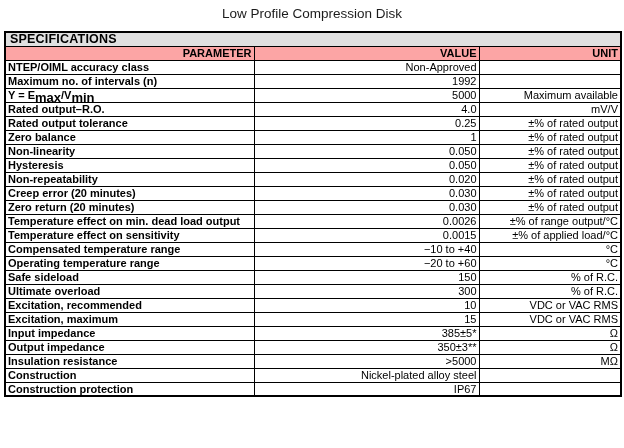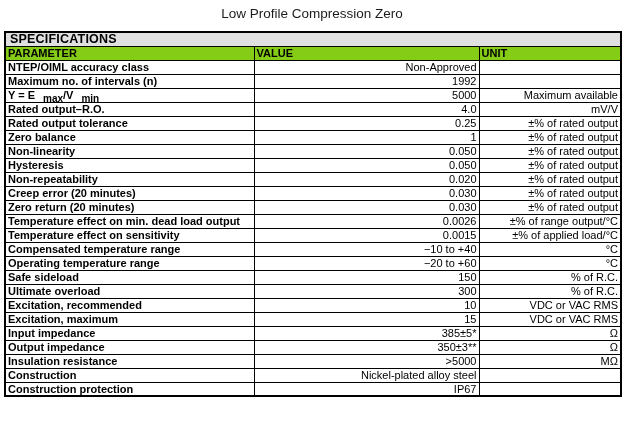--- a/index.html
+++ b/index.html
@@ -42,45 +42,44 @@
   tr.caption-row td {
     background: #e0e0e0;
     font-weight: 700;
     font-size: 12.5px;
     text-align: left;
     padding-left: 4px;
     letter-spacing: 0.2px;
   }
   tr.header-row th {
     font-weight: 700;
-    text-align: left;
-    background: #84cc16;
+    text-align: right;
+    background: #fca5a5;
   }
   td.parameter {
     font-weight: 700;
     text-align: left;
     padding-left: 5px;
   }
   td.value, td.unit {
     font-weight: 400;
     text-align: right;
   }
   sub {
-    font-size: 10px;
+    font-size: 13px;
     line-height: 0;
-    margin-left: 8px;
   }
   col.col-parameter { width: 249px; }
   col.col-value     { width: 225px; }
   col.col-unit      { width: 142px; }
 </style>
 </head>
 <body>
 
-<div class="page-title">Low Profile Compression Zero</div>
+<div class="page-title">Low Profile Compression Disk</div>
 
 <div class="spec-table-wrap">
   <table class="spec-table">
     <colgroup>
       <col class="col-parameter">
       <col class="col-value">
       <col class="col-unit">
     </colgroup>
     <thead>
       <tr class="caption-row">

